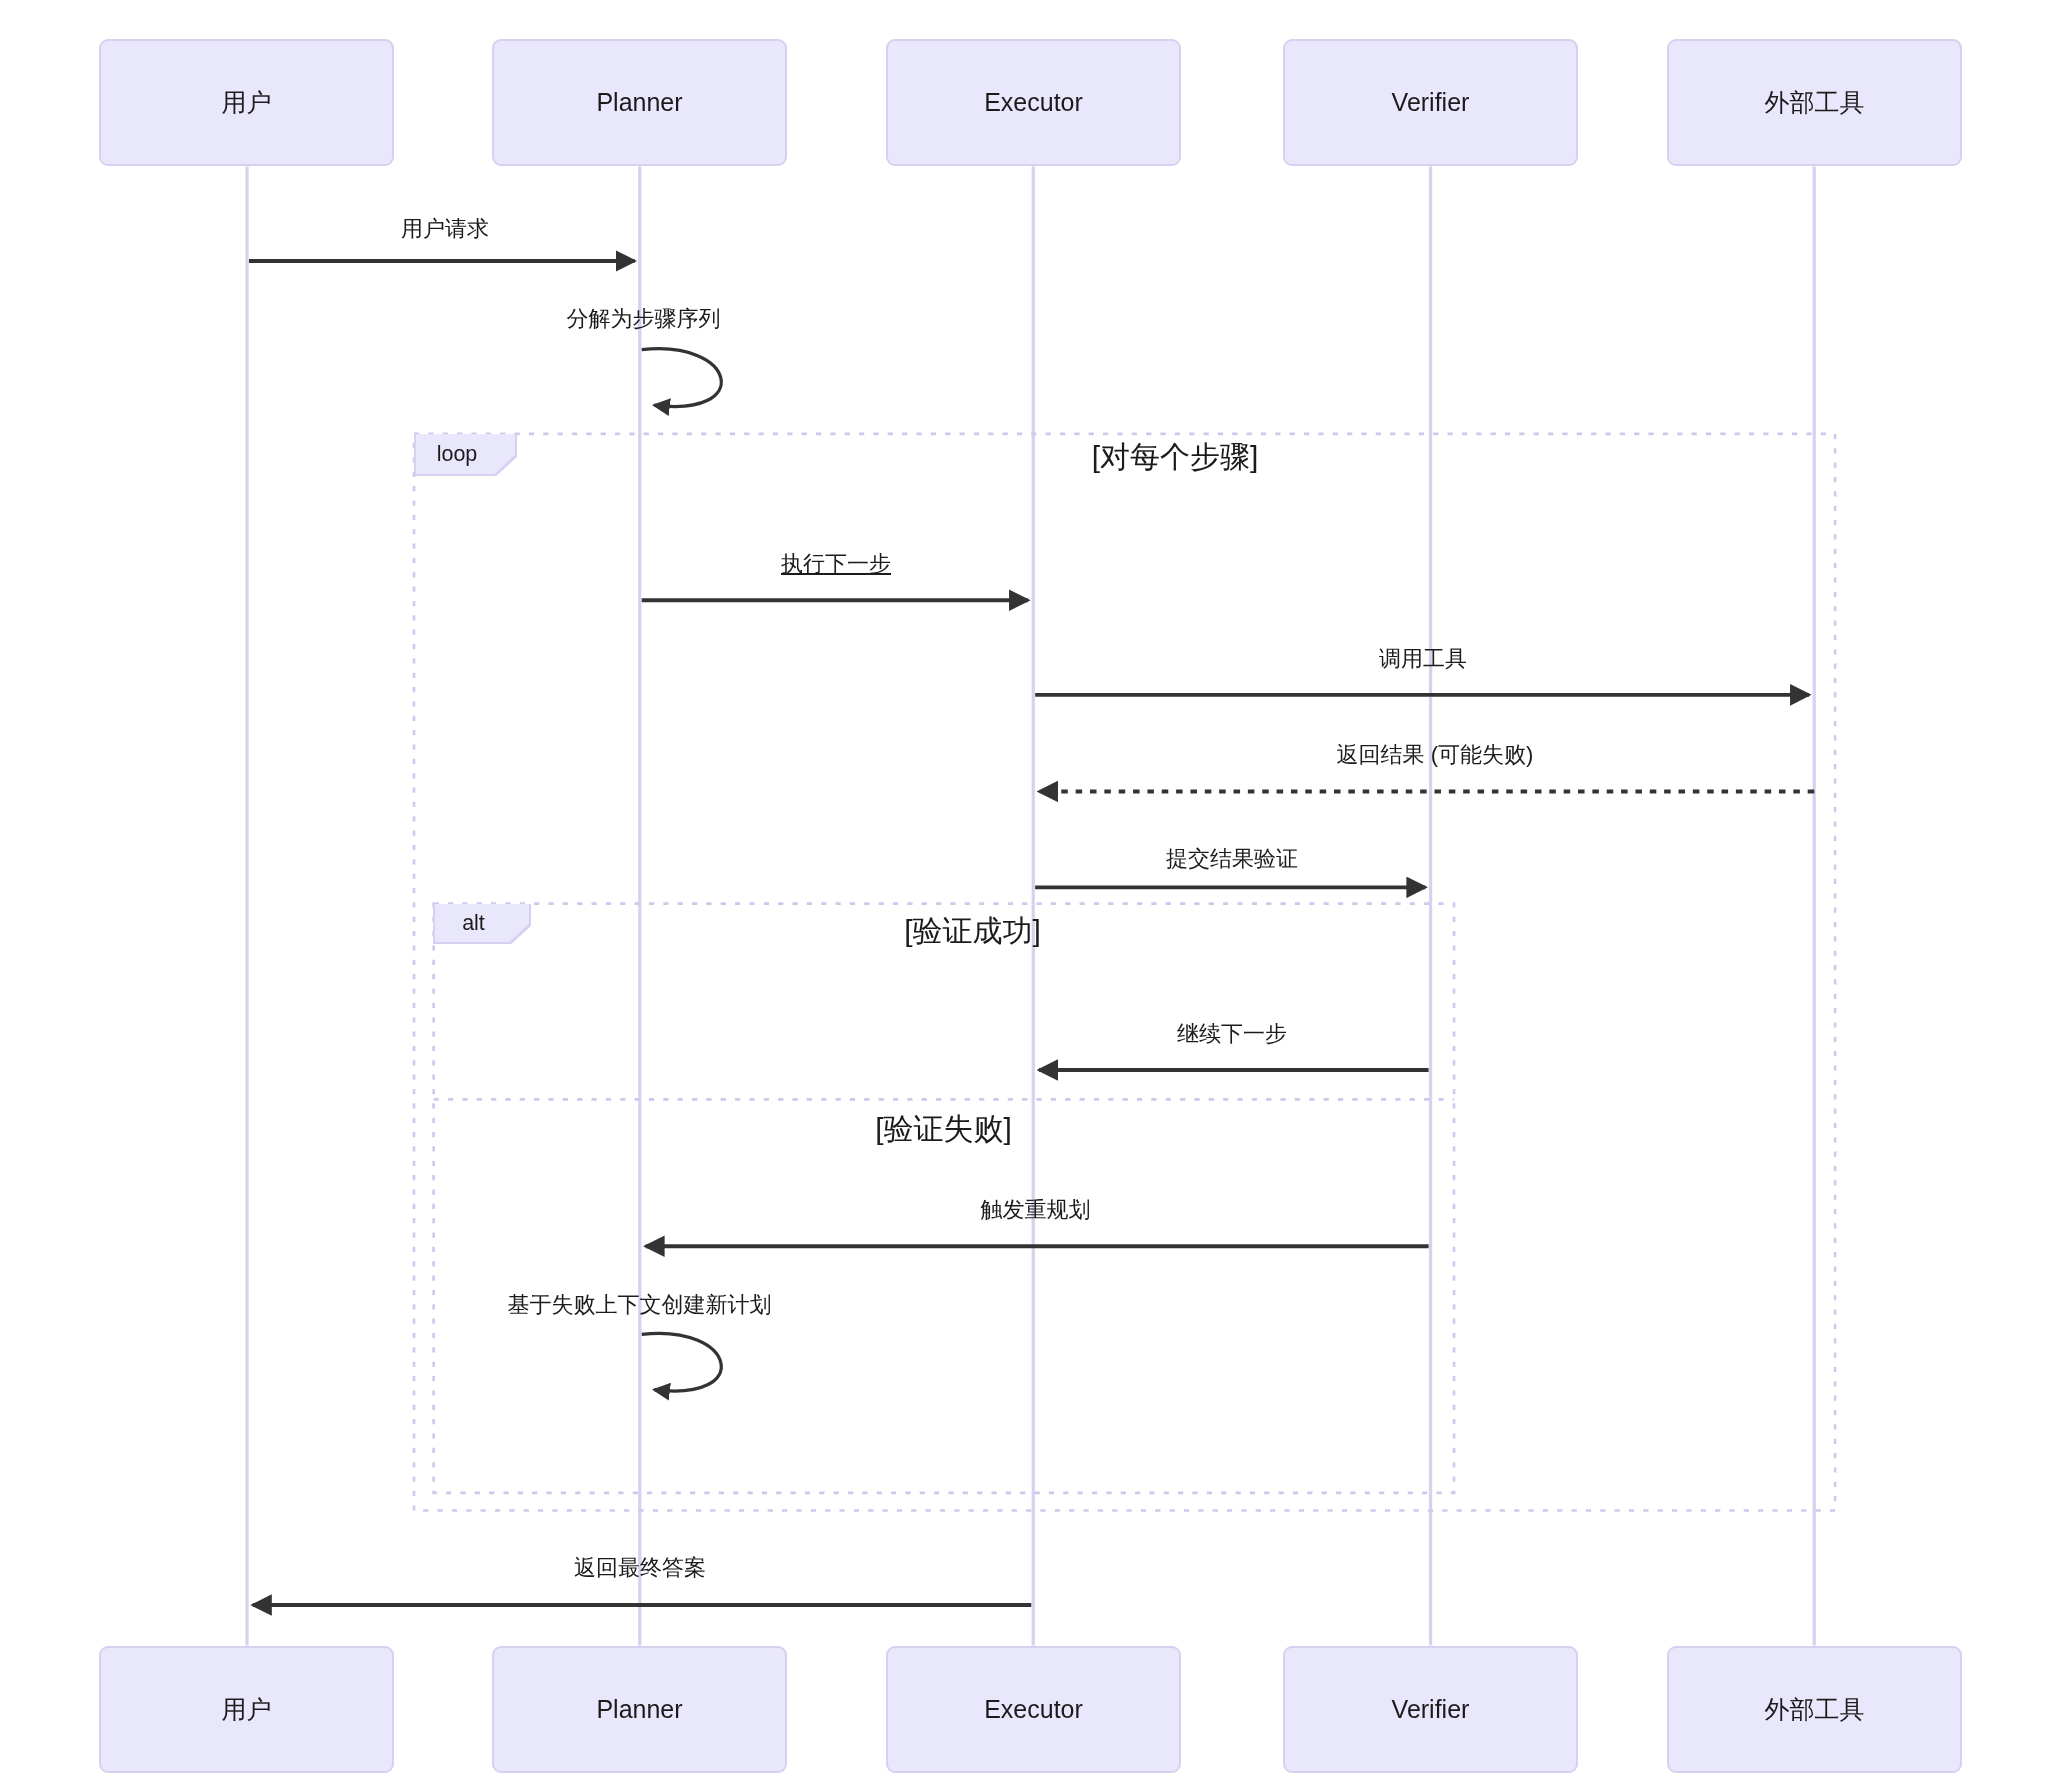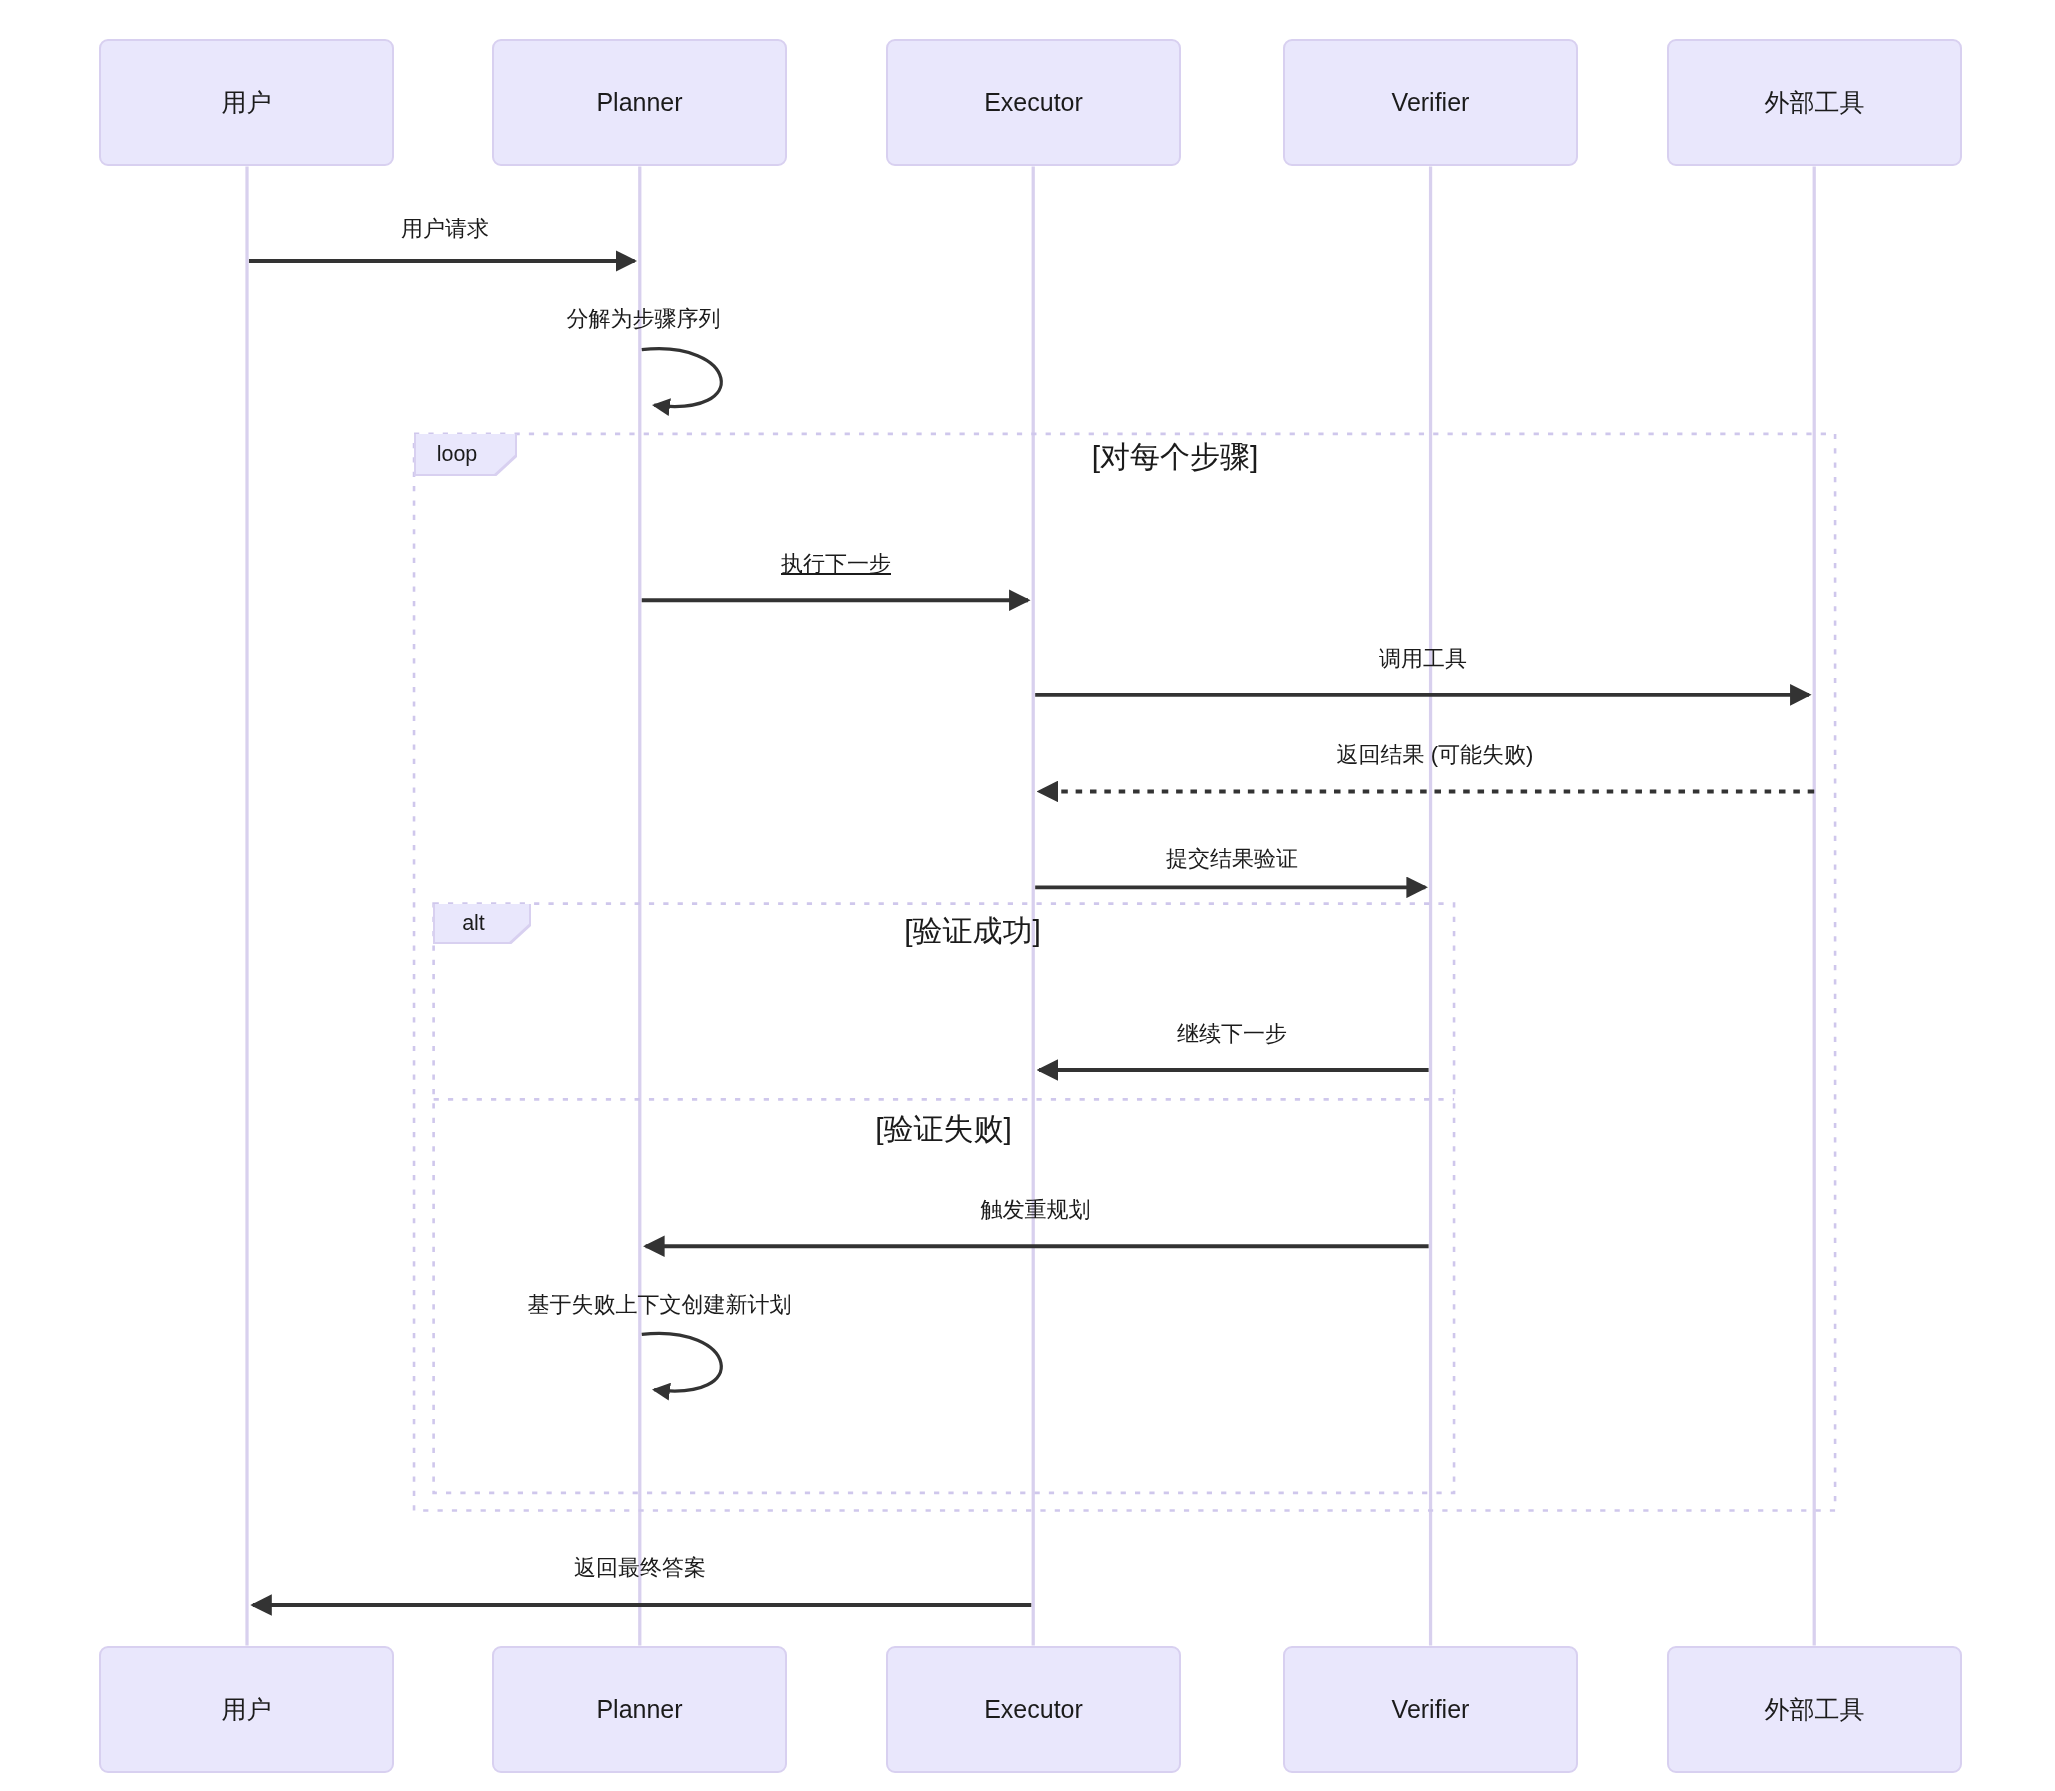--- a/index.html
+++ b/index.html
@@ -115,21 +115,21 @@
   <div class="guard" style="left:433px;top:1113px;width:1021px;">[验证失败]</div>
 
   <div class="label" style="left:247px;top:213px;width:396px;">用户请求</div>
   <div class="label" style="left:317px;top:303px;width:653px;">分解为步骤序列</div>
   <div class="label" style="left:640px;top:548px;width:392px;text-decoration:underline;">执行下一步</div>
   <div class="label" style="left:1033px;top:643px;width:780px;">调用工具</div>
   <div class="label" style="left:1033px;top:739px;width:780px;padding-left:24px;">返回结果 (可能失败)</div>
   <div class="label" style="left:1033px;top:835px;width:398px;margin-top:8px;">提交结果验证</div>
   <div class="label" style="left:1033px;top:1018px;width:398px;">继续下一步</div>
   <div class="label" style="left:640px;top:1194px;width:791px;">触发重规划</div>
-  <div class="label" style="left:248px;top:1289px;width:783px;margin-left:20px;">基于失败上下文创建新计划</div>
+  <div class="label" style="left:248px;top:1289px;width:783px;">基于失败上下文创建新计划</div>
   <div class="label" style="left:247px;top:1552px;width:786px;">返回最终答案</div>
 
   <div class="actor" style="left:99px;top:39px;">
     <span>用户</span>
   </div>
   <div class="actor" style="left:492px;top:39px;">
     <span>Planner</span>
   </div>
   <div class="actor" style="left:886px;top:39px;">
     <span>Executor</span>

